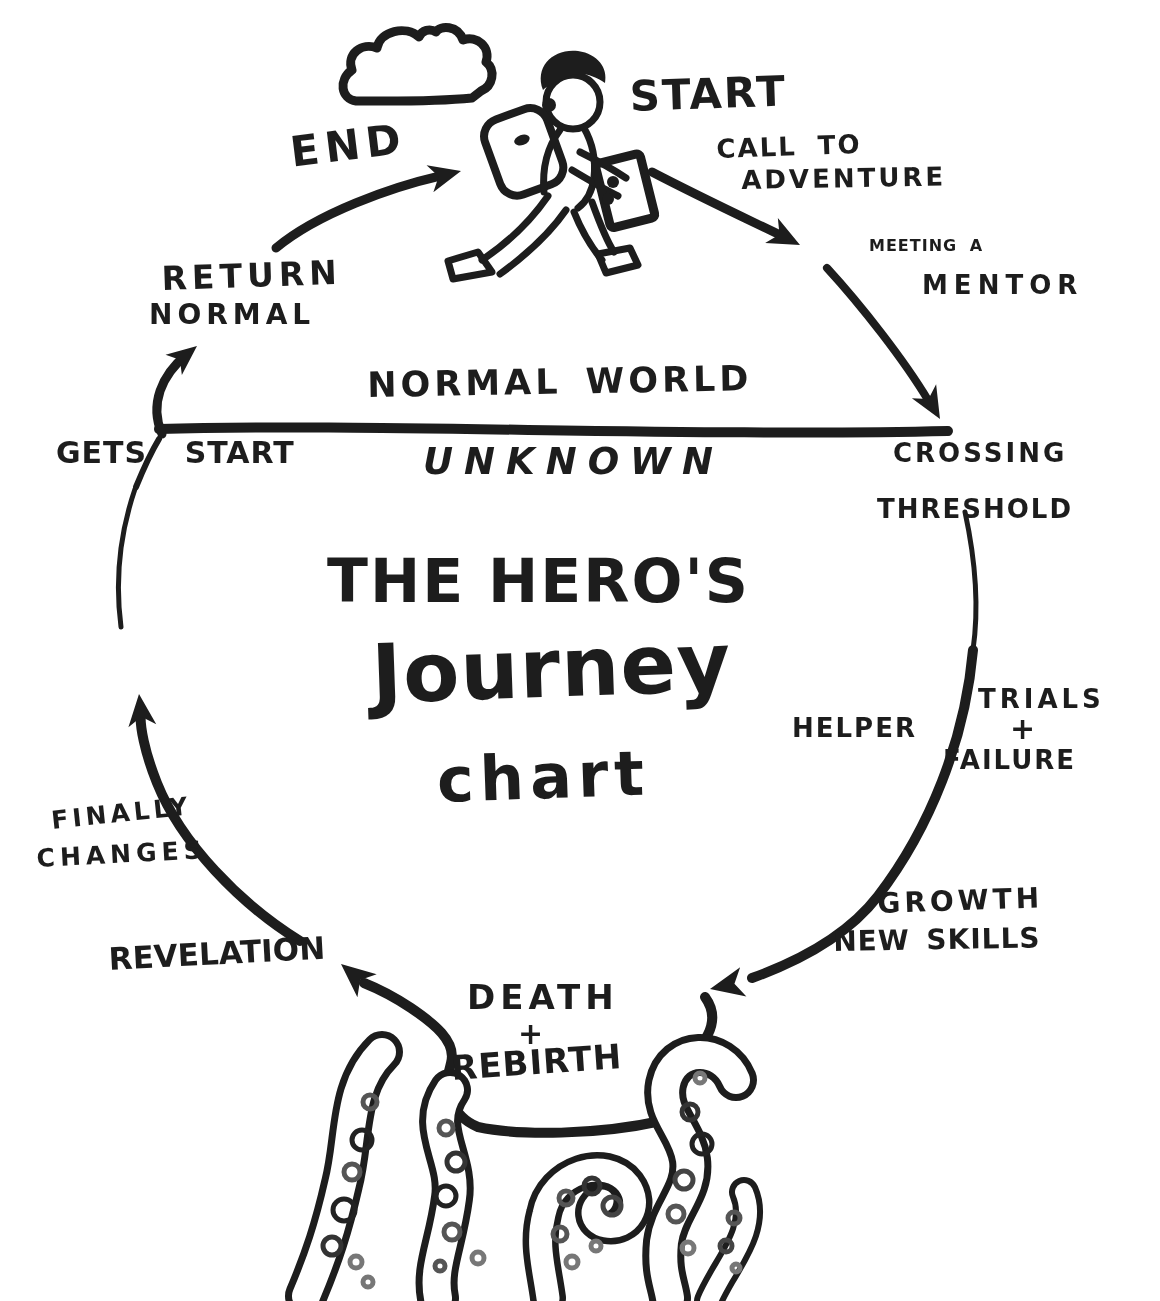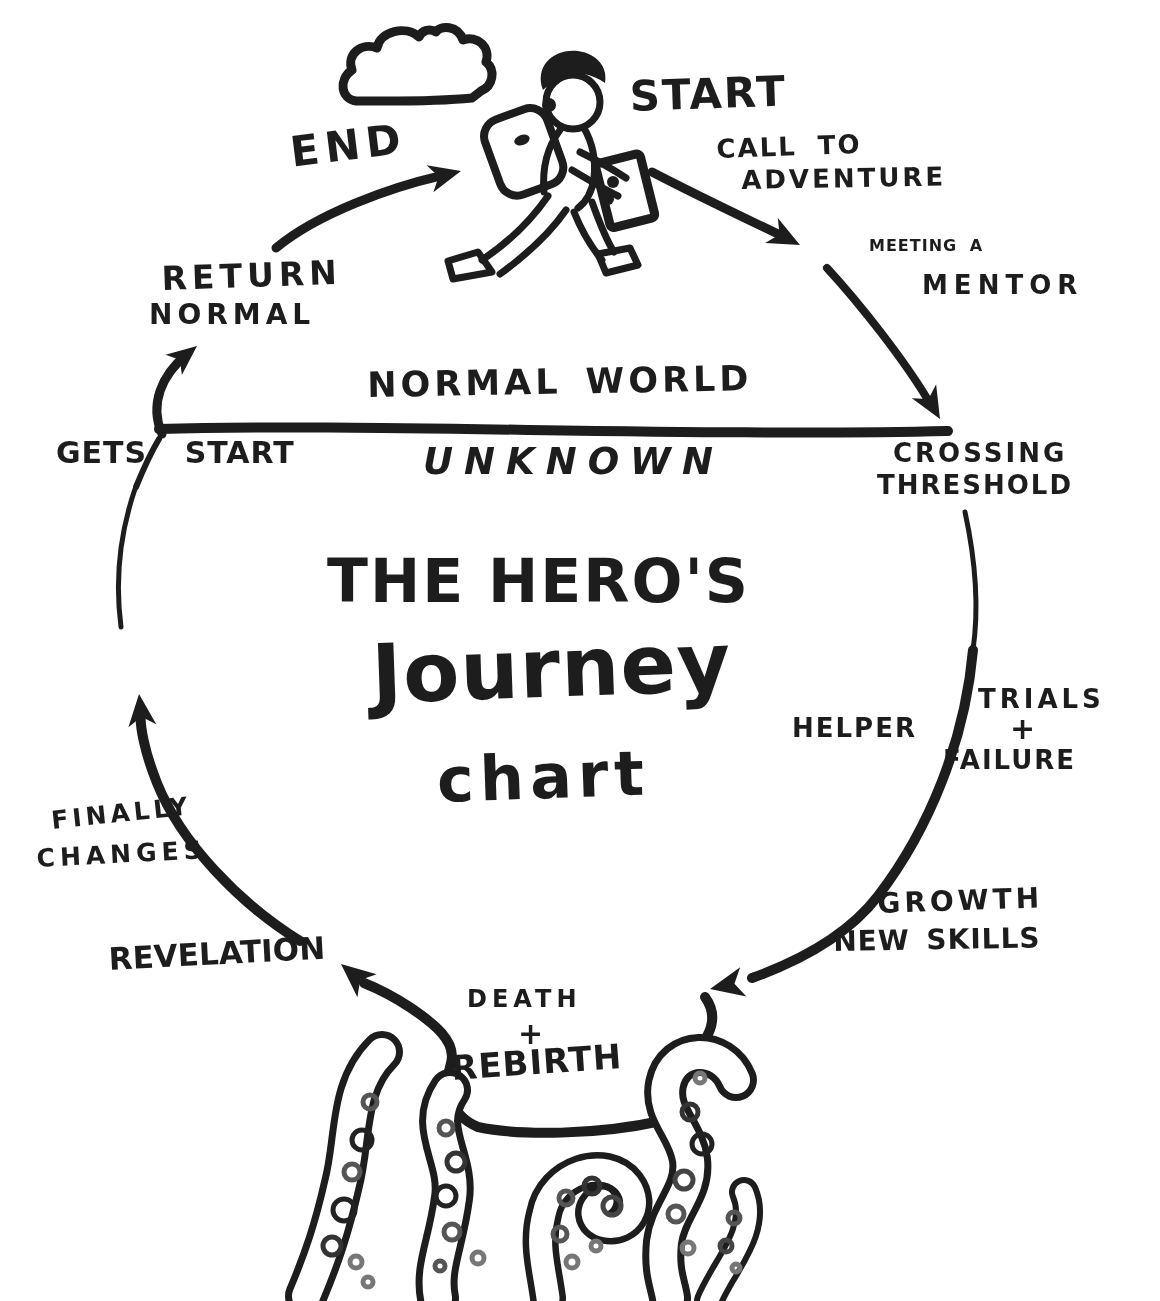--- a/index.html
+++ b/index.html
@@ -11,28 +11,28 @@
   .ink{stroke:#1d1d1d;fill:none;stroke-linecap:round;stroke-linejoin:round;}
   .head{fill:#1d1d1d;stroke:none;}
   
   .l-end{left:288px;top:132px;font-size:42px;letter-spacing:6px;transform:rotate(-7deg);}
   .l-start{left:629px;top:76px;font-size:42px;letter-spacing:2px;transform:rotate(-2deg);}
   .l-cta1{left:716px;top:136px;font-size:26px;letter-spacing:2px;word-spacing:10px;transform:rotate(-2deg);}
   .l-cta2{left:741px;top:167px;font-size:26px;letter-spacing:3px;transform:rotate(-1deg);}
   .l-mentor1{left:869px;top:238px;font-size:16px;letter-spacing:1px;word-spacing:6px;}
   .l-mentor2{left:903px;top:272px;font-size:26px;letter-spacing:6px;margin-left:19px;}
   .l-cross1{left:893px;top:440px;font-size:26px;letter-spacing:3px;}
-  .l-cross2{left:877px;top:472px;font-size:26px;letter-spacing:2px;}
+  .l-cross2{left:877px;top:496px;font-size:26px;letter-spacing:2px;}
   .l-helper{left:792px;top:715px;font-size:26px;letter-spacing:2px;}
   .l-trials1{left:978px;top:686px;font-size:26px;letter-spacing:4px;}
   .l-trials2{left:1010px;top:714px;font-size:30px;}
   .l-trials3{left:943px;top:747px;font-size:26px;letter-spacing:2px;}
   .l-growth1{left:877px;top:890px;font-size:28px;letter-spacing:4px;transform:rotate(-2deg);}
   .l-growth2{left:833px;top:928px;font-size:28px;letter-spacing:1px;word-spacing:6px;transform:rotate(-1deg);}
-  .l-death1{left:467px;top:980px;font-size:24px;letter-spacing:5px;margin-top:7px;}
+  .l-death1{left:467px;top:980px;font-size:34px;letter-spacing:5px;}
   .l-death2{left:518px;top:1019px;font-size:30px;}
   .l-death3{left:450px;top:1051px;font-size:34px;letter-spacing:1px;transform:rotate(-4deg);}
   .l-revel{left:108px;top:944px;font-size:31px;letter-spacing:0px;transform:rotate(-3deg);}
   .l-fin1{left:50px;top:808px;font-size:25px;letter-spacing:4px;transform:rotate(-6deg);}
   .l-fin2{left:36px;top:846px;font-size:25px;letter-spacing:5px;transform:rotate(-3deg);}
   .l-atone{left:54px;top:626px;font-size:30px;letter-spacing:3px;}
   .l-gift{left:56px;top:438px;font-size:30px;letter-spacing:1px;word-spacing:26px;}
   .l-ret1{left:161px;top:262px;font-size:33px;letter-spacing:5px;transform:rotate(-2deg);}
   .l-ret2{left:149px;top:301px;font-size:28px;letter-spacing:5px;}
   .l-nworld{left:367px;top:368px;font-size:35px;letter-spacing:4px;word-spacing:8px;transform:rotate(-1deg);}

